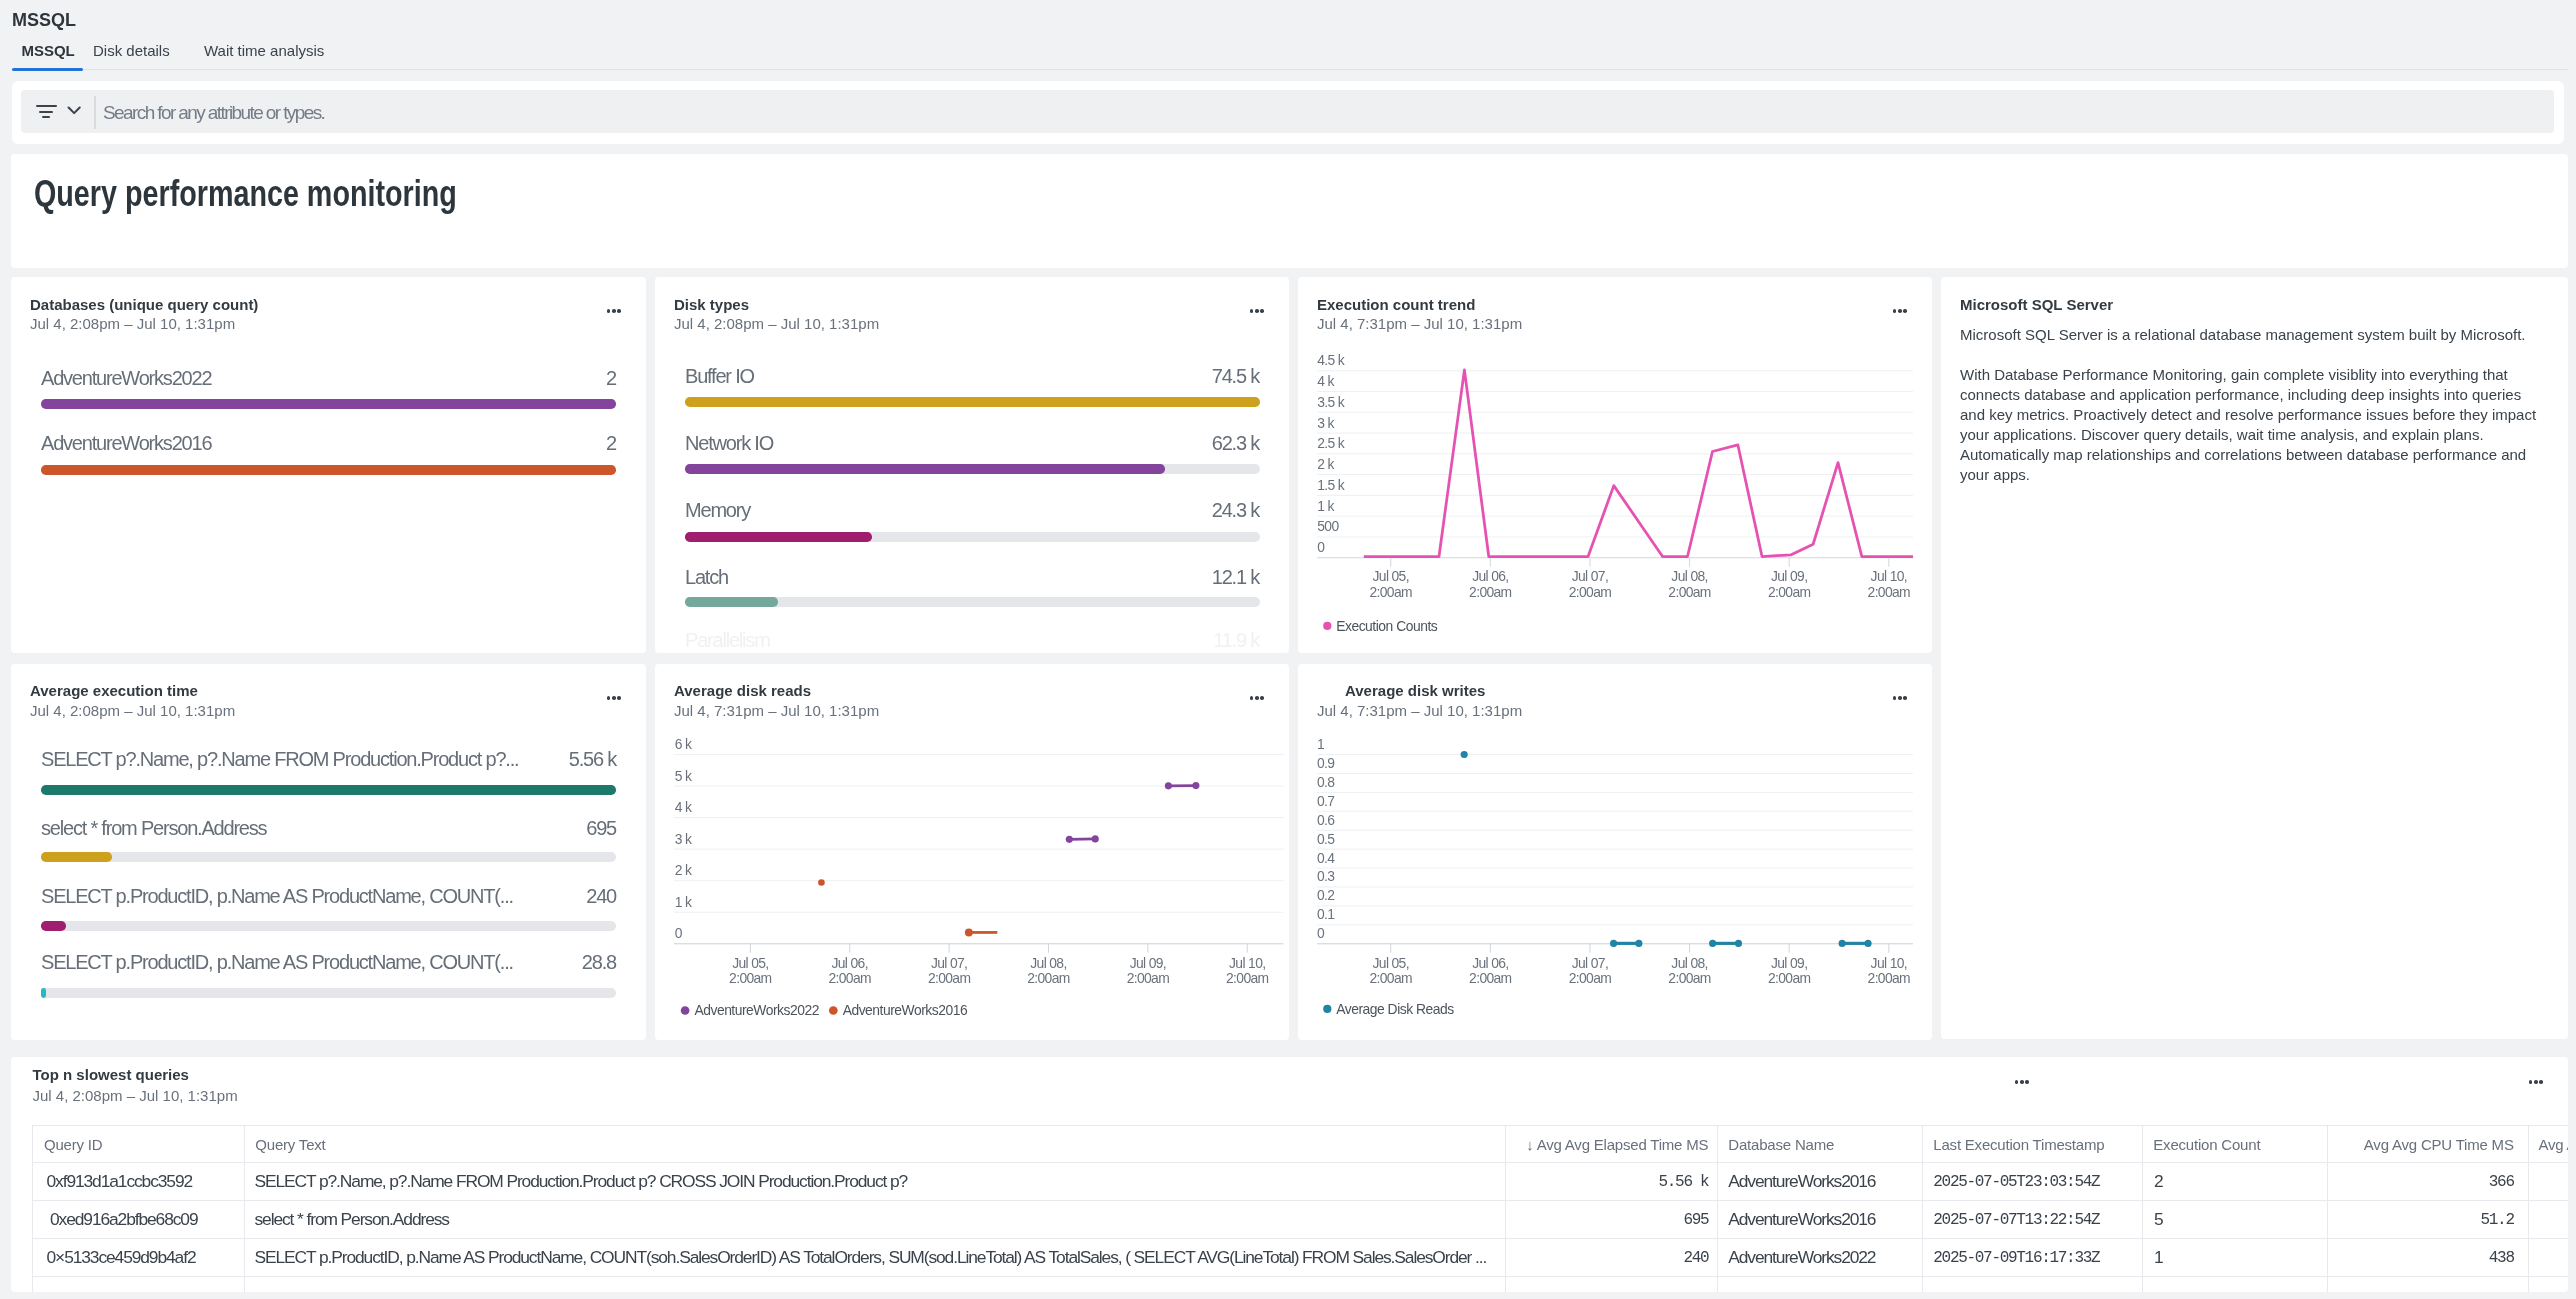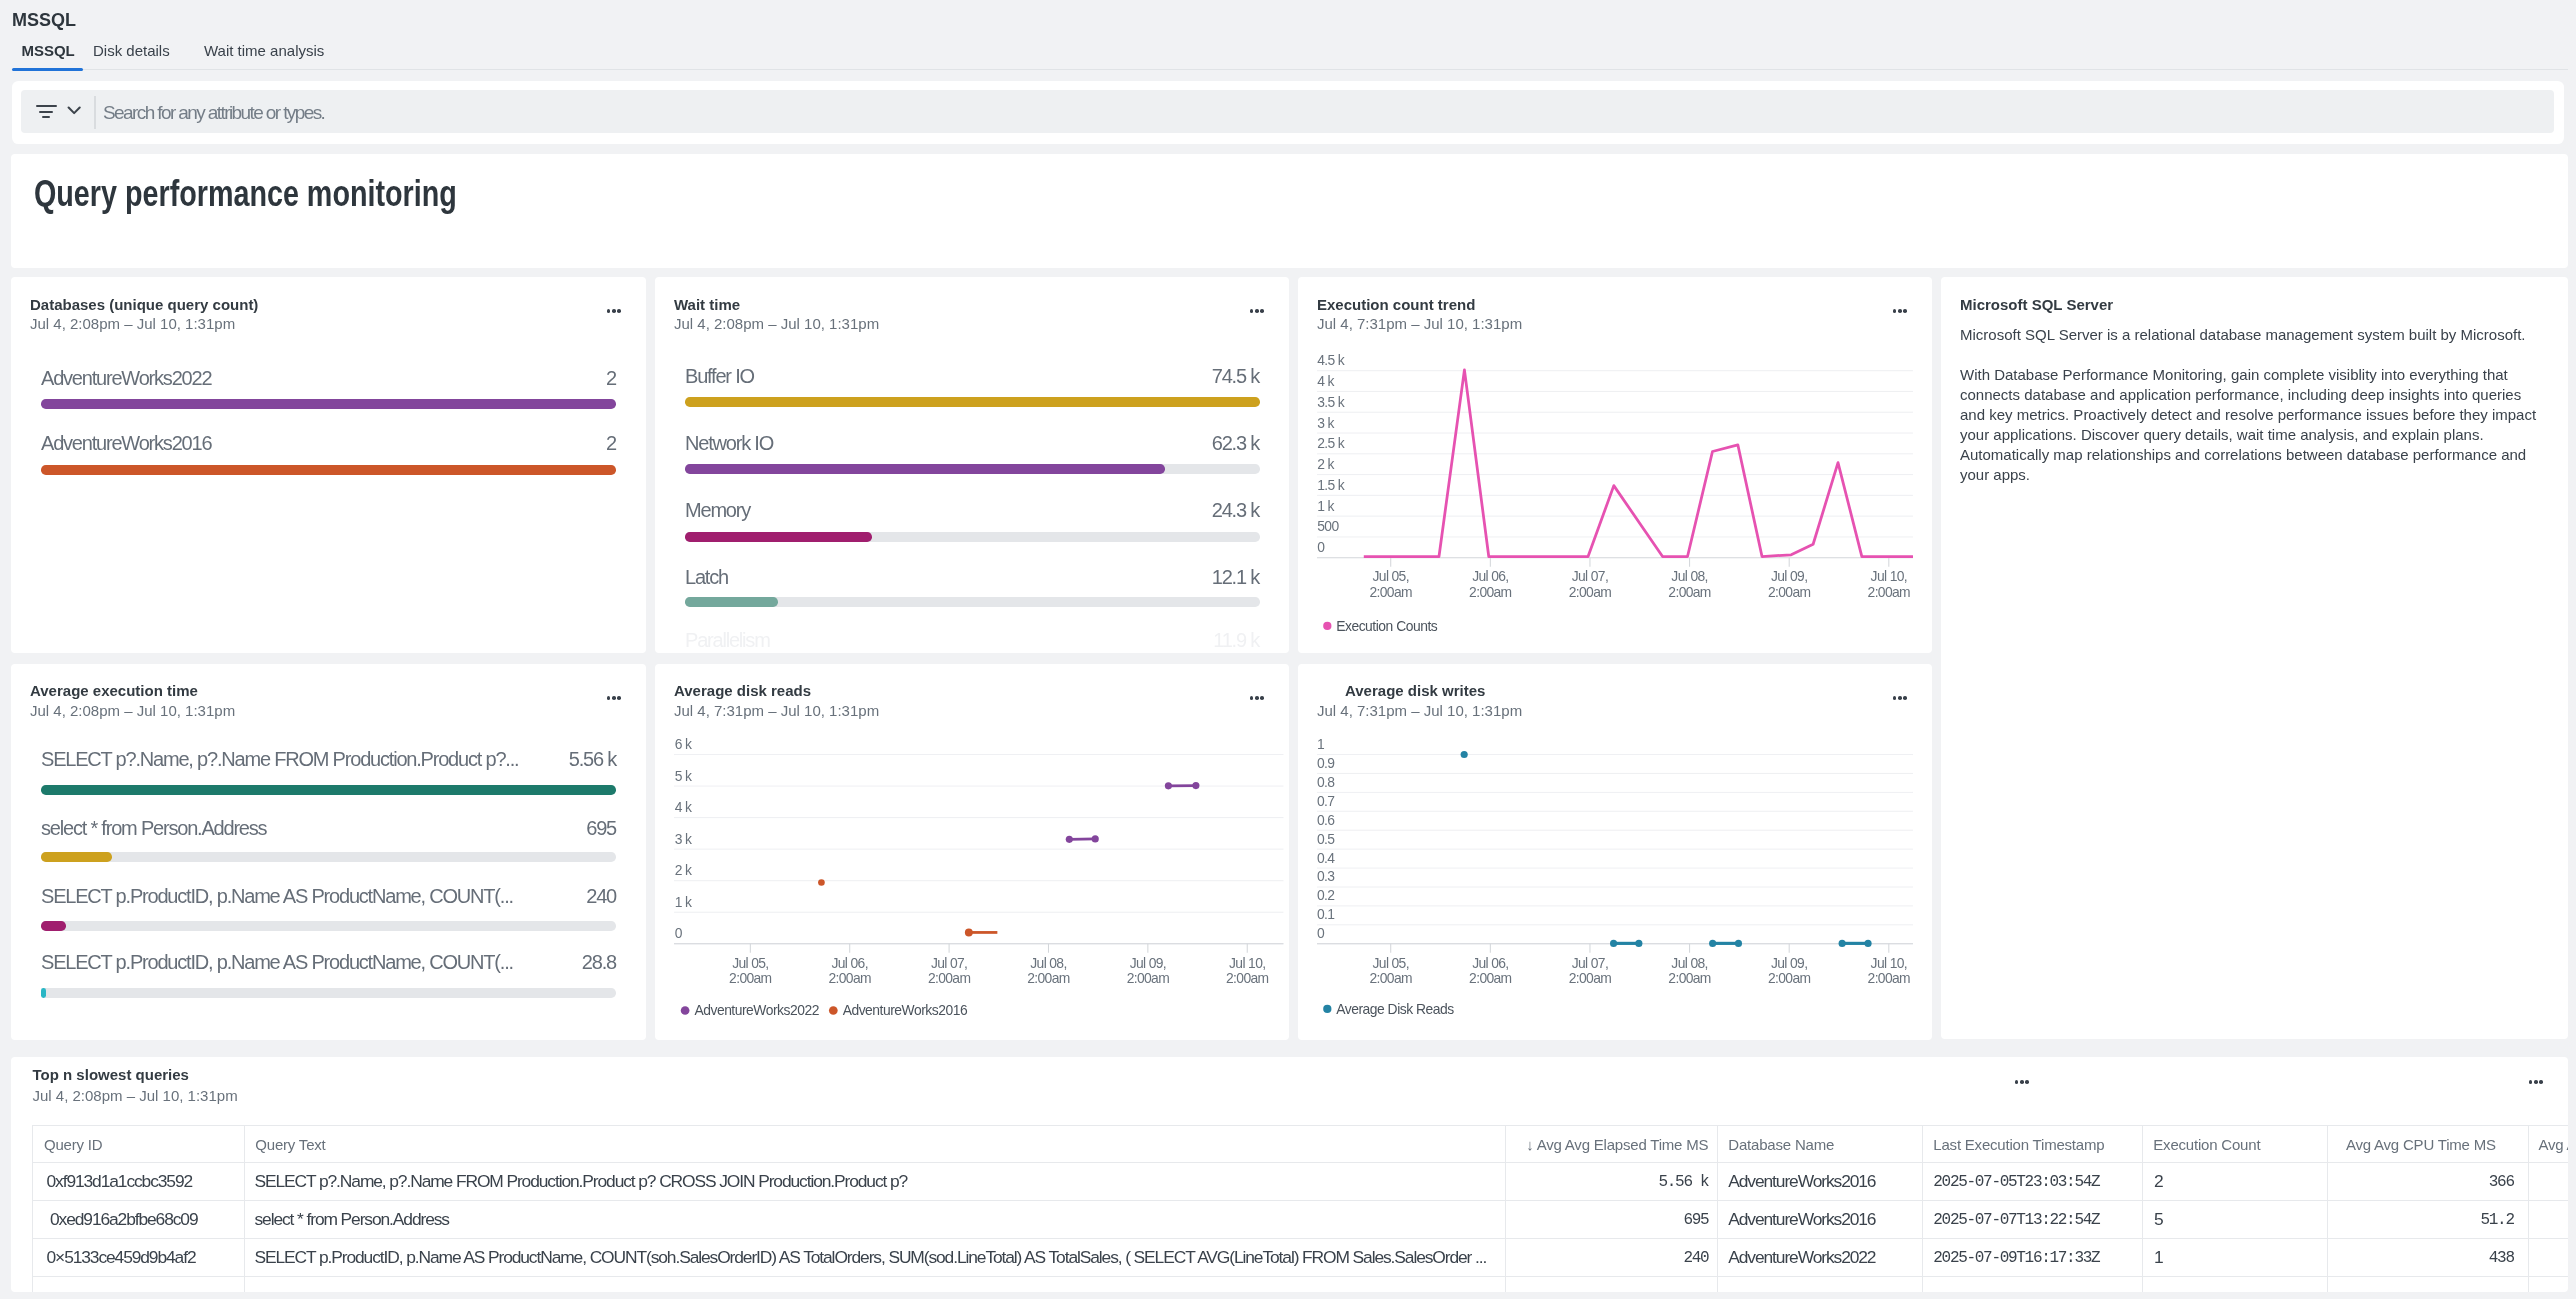--- a/index.html
+++ b/index.html
@@ -56,21 +56,21 @@
 <div class="ptitle" style="left:30px; top:296px;">Databases (unique query count)</div>
 <div class="psub" style="left:30px; top:315px;">Jul 4, 2:08pm – Jul 10, 1:31pm</div>
 <div class="dots" style="left:605px; top:309px;"><span></span><span></span><span></span></div>
 <div class="tl-label" style="left:41px; top:367px;">AdventureWorks2022</div>
 <div class="tl-val" style="right:1960px; top:367px;">2</div>
 <div class="bar" style="left:41px; top:399px; width:575px; background:#83459c;"></div>
 <div class="tl-label" style="left:41px; top:432px;">AdventureWorks2016</div>
 <div class="tl-val" style="right:1960px; top:432px;">2</div>
 <div class="bar" style="left:41px; top:465px; width:575px; background:#cc5629;"></div>
 
-<div class="ptitle" style="left:674px; top:296px;">Wait time</div>
+<div class="ptitle" style="left:674px; top:296px;">Disk types</div>
 <div class="psub" style="left:674px; top:315px;">Jul 4, 2:08pm – Jul 10, 1:31pm</div>
 <div class="dots" style="left:1248px; top:309px;"><span></span><span></span><span></span></div>
 <div class="tl-label" style="left:685px; top:365px;">Buffer IO</div>
 <div class="tl-val" style="right:1317px; top:365px;">74.5 k</div>
 <div class="bar" style="left:685px; top:397px; width:575px; background:#cda11e;"></div>
 <div class="tl-label" style="left:685px; top:432px;">Network IO</div>
 <div class="tl-val" style="right:1317px; top:432px;">62.3 k</div>
 <div class="bar" style="left:685px; top:464px; width:575px; background:#e4e6e9;"></div>
 <div class="bar" style="left:685px; top:464px; width:480px; background:#83459c;"></div>
 <div class="tl-label" style="left:685px; top:499px;">Memory</div>
@@ -314,21 +314,21 @@
         <col style="width:143px">
 </colgroup>
 <tbody>
         <tr style="height:37px;">
 <th class="h" style="text-align:left; padding-left:11px;margin-left:28px;">Query ID</th>
 <th class="h" style="text-align:left; padding-left:10.3px;">Query Text</th>
 <th class="h" style="text-align:right; padding-right:8.7px;">↓ Avg Avg Elapsed Time MS</th>
 <th class="h" style="text-align:left; padding-left:10.3px;">Database Name</th>
 <th class="h" style="text-align:left; padding-left:10.3px;">Last Execution Timestamp</th>
 <th class="h" style="text-align:left; padding-left:10.3px;">Execution Count</th>
-<th class="h" style="padding-right:14.3px;">Avg Avg CPU Time MS</th>
+<th class="h" style="text-align:right; padding-right:14.3px;">Avg Avg CPU Time MS</th>
 <th class="h" style="text-align:left; padding-left:9.5px;">Avg Avg L</th>
 </tr>
 <tr style="height:38px;">
 <td style="padding-left:13.5px;">0xf913d1a1ccbc3592</td>
 <td style="padding-left:9.5px;">SELECT p?.Name, p?.Name FROM Production.Product p? CROSS JOIN Production.Product p?</td>
 <td class="m" style="text-align:right; padding-right:8.7px;">5.56&nbsp;k</td>
 <td style="padding-left:10.3px;">AdventureWorks2016</td>
 <td class="m" style="padding-left:10.3px;">2025-07-05T23:03:54Z</td>
 <td style="padding-left:11px;">2</td>
 <td class="m" style="text-align:right; padding-right:14.3px;">366</td>

